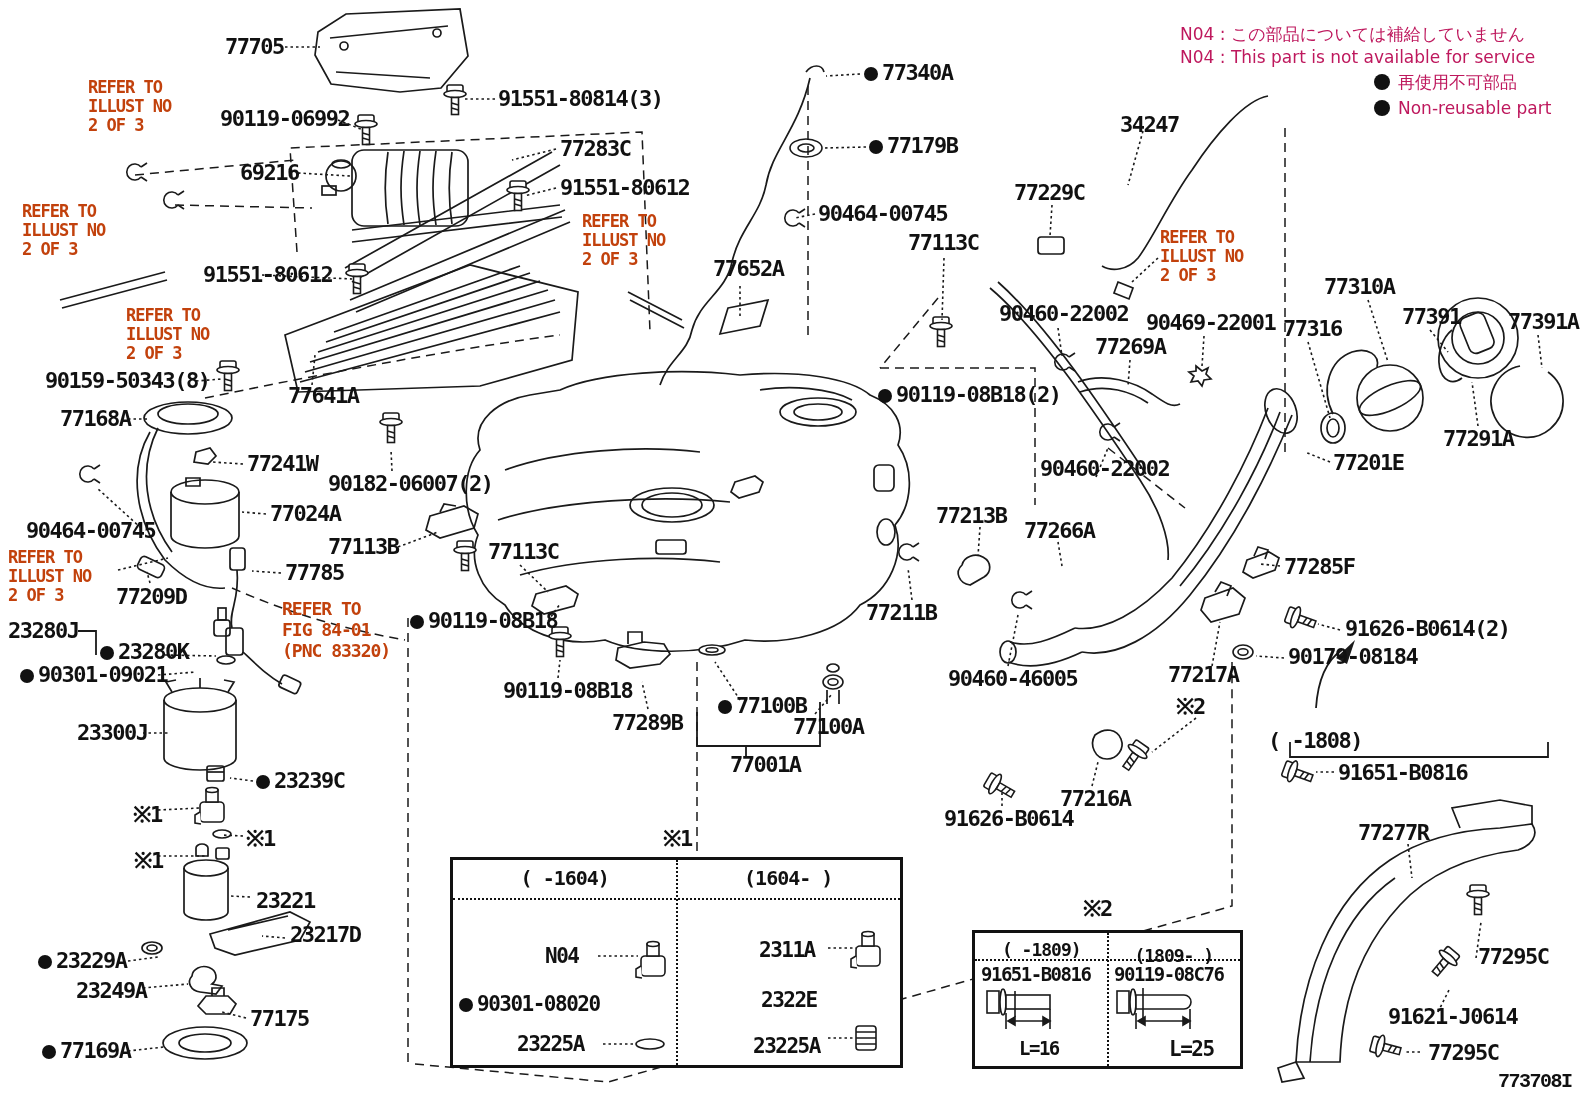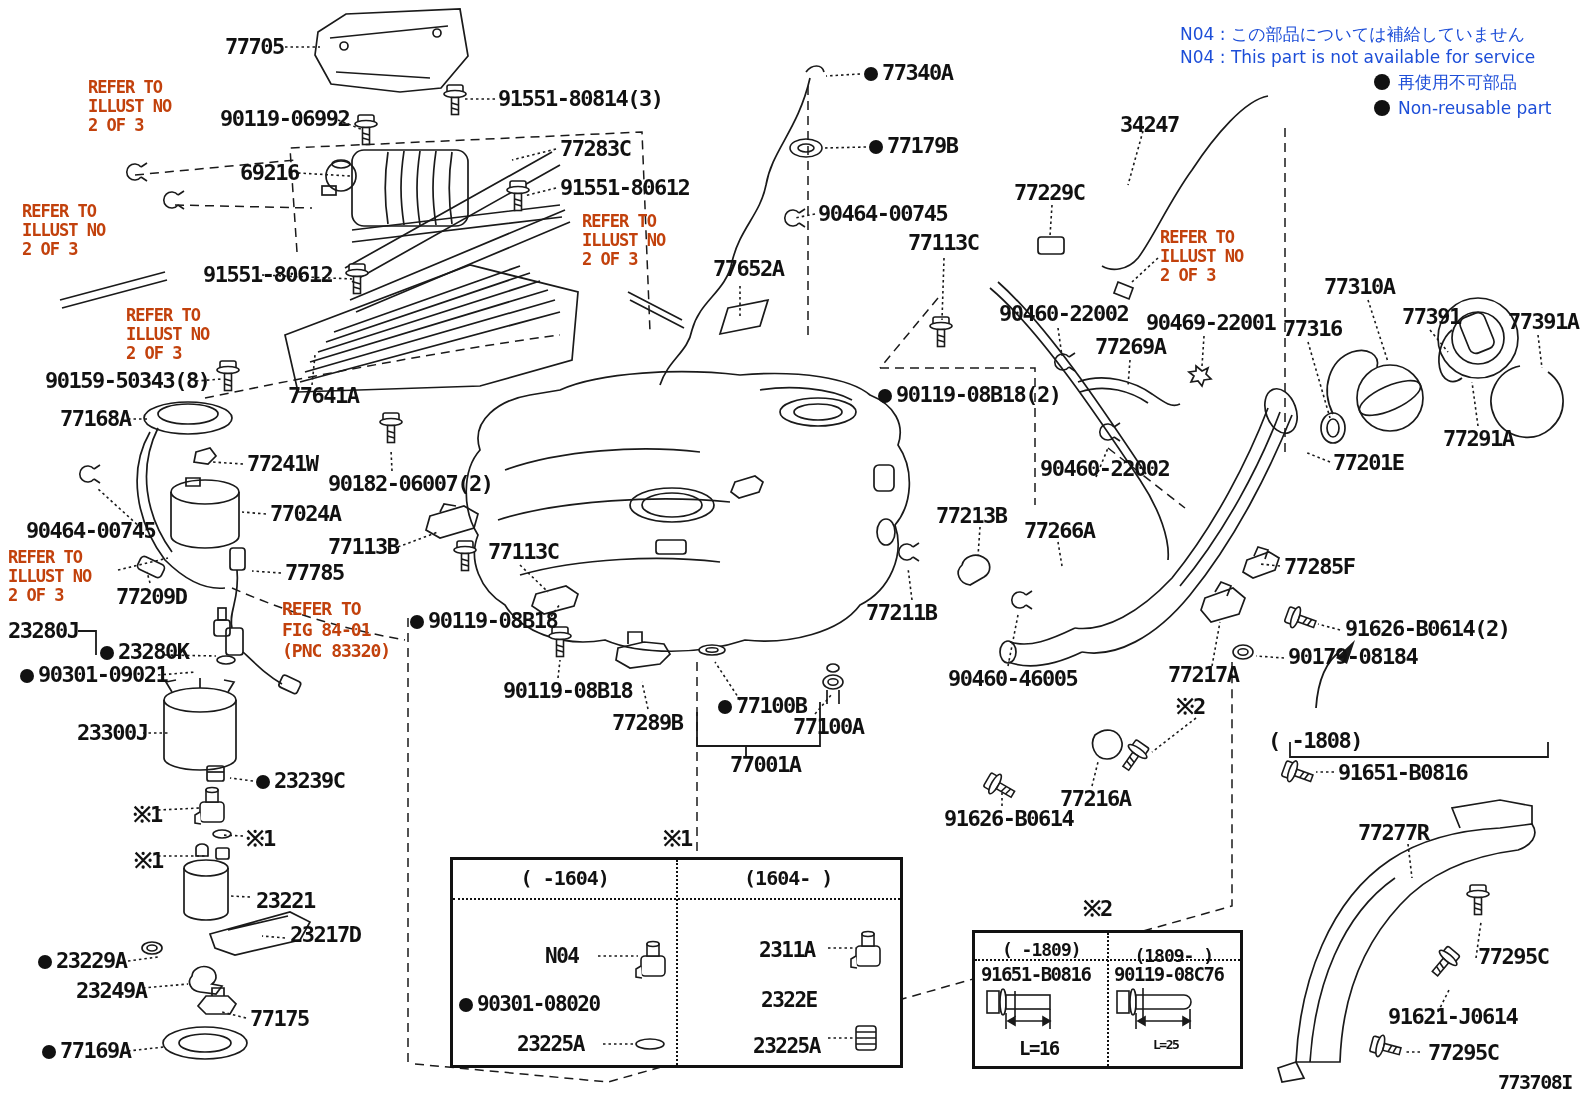--- a/index.html
+++ b/index.html
@@ -1,28 +1,28 @@
 <!DOCTYPE html>
 <html><head>
 <meta charset="utf-8">
 <style>
   html,body{margin:0;padding:0;background:#ffffff;}
   #stage{position:relative;width:1592px;height:1099px;background:#ffffff;overflow:hidden;
          font-family:"DejaVu Sans Mono",monospace;color:#111;}
   #art{position:absolute;left:0;top:0;}
   .lbl{position:absolute;font-weight:bold;font-size:22px;line-height:22px;
        letter-spacing:-1.5px;white-space:nowrap;color:#111;}
-  .lbl.sm{font-size:20px;line-height:20px;}
+  .lbl.sm{font-size:20px;line-height:20px;font-family:Liberation Mono, monospace;}
   .ref{position:absolute;font-weight:bold;font-size:17px;line-height:19px;
        letter-spacing:-1px;white-space:nowrap;color:#c2410c;}
   .dot{display:inline-block;width:14px;height:14px;border-radius:50%;
        background:#111;margin-right:4px;vertical-align:-1px;}
   .dot.big{width:16px;height:16px;margin-right:8px;vertical-align:-2px;}
   .note{position:absolute;font-family:"DejaVu Sans",sans-serif;font-size:17px;
-        line-height:20px;white-space:nowrap;color:#1d4ed8;}
+        line-height:20px;white-space:nowrap;color:#be185d;}
   .ptable{position:absolute;border:3px solid #111;background:#fff;}
   .ptable .hdr{position:absolute;left:0;top:0;width:100%;border-bottom:2px dotted #111;
         display:flex;}
   .ptable .hcell{flex:1;text-align:center;font-weight:bold;font-size:20px;
         letter-spacing:-1px;padding-top:6px;}
   .ptable .vdiv{position:absolute;top:0;bottom:0;border-left:2px dotted #111;}
   .titem{position:absolute;font-weight:bold;font-size:21px;letter-spacing:-1.5px;white-space:nowrap;}
   .glyph{position:absolute;}
 </style>
 </head>
@@ -456,21 +456,21 @@
 <div class="lbl" style="left:1083px;top:898px">※2</div>
 <div class="ptable" style="left:972px;top:930px;width:265px;height:133px">
   <div class="hdr" style="height:26px">
     <div class="hcell" style="font-size:18px;padding-top:6px">(  -1809)</div>
     <div class="hcell" style="font-size:18px;padding-top:12px">(1809-   )</div>
   </div>
   <div class="vdiv" style="left:132px"></div>
   <div class="titem" style="left:6px;top:30px;font-size:19px">91651-B0816</div>
   <div class="titem" style="left:139px;top:30px;font-size:19px">90119-08C76</div>
   <div class="titem" style="left:44px;top:104px;font-size:19px">L=16</div>
-  <div class="titem" style="left:178px;top:104px;font-size:13px">L=25</div>
+  <div class="titem" style="left:194px;top:104px;font-size:21px">L=25</div>
   <svg class="glyph" style="left:0;top:48px" width="265" height="58" viewBox="0 0 265 58">
     <g stroke="#1a1a1a" fill="#fff" stroke-width="1.6">
       <rect x="12" y="10" width="12" height="22"></rect>
           <ellipse cx="28" cy="21" rx="3" ry="13"></ellipse>
       <rect x="31" y="14" width="44" height="14"></rect>
           <path d="M40,22 v-12 M40,22 v14"></path>
       <path d="M33,40 h42" marker-start="none"></path>
           <path d="M33,40 l7,-4 v8 z M75,40 l-7,-4 v8 z" fill="#1a1a1a"></path>
       <path d="M31,32 v16 M75,28 v20"></path>
       <rect x="142" y="10" width="12" height="22"></rect>

